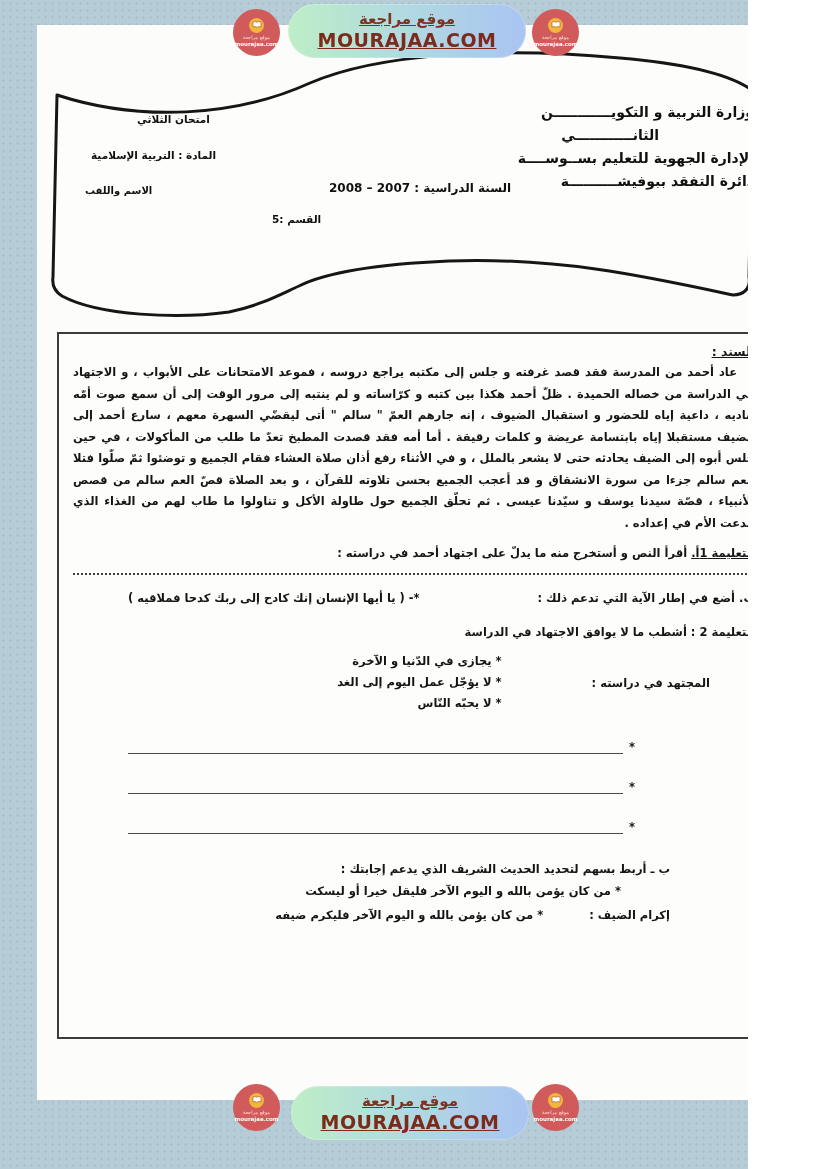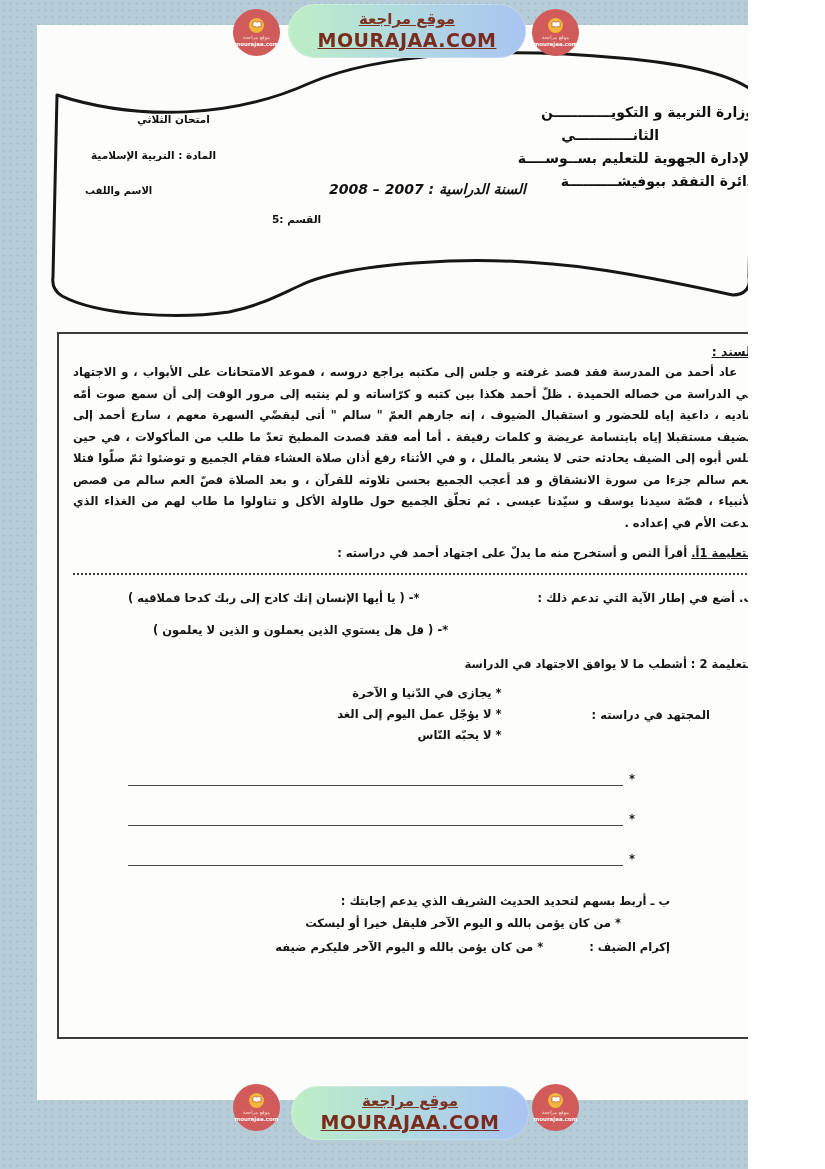--- a/index.html
+++ b/index.html
@@ -26,21 +26,21 @@
   .bTL{left:233px;top:9px;} .bTR{left:532px;top:9px;}
   .bBL{left:233px;top:1084px;} .bBR{left:532px;top:1084px;}
   
   .paper{position:absolute;left:37px;top:25px;width:733px;height:1075px;background:#fcfcfa;}
   .scroll-svg{position:absolute;left:0;top:0;}
   .hline{position:absolute;font-weight:bold;color:#101010;direction:rtl;}
   .ministry{right:16px;top:76px;text-align:right;font-size:14px;line-height:23px;}
   .ministry div:nth-child(2){margin-right:95px;}
   .exam-title{left:100px;top:88px;font-size:10.5px;}
   .subject{left:54px;top:124px;font-size:10.5px;}
-  .year{left:292px;top:156px;font-size:14px;font-style:italic;}
+  .year{left:292px;top:156px;font-size:12px;}
   .name-row{left:48px;top:160px;width:252px;font-size:10px;display:flex;direction:rtl;align-items:flex-end;flex-direction:column;}
   .name-row .blank{flex:1;border-bottom:1.2px solid #333;height:12px;margin-left:2px;}
   .class-line{left:235px;top:188px;font-size:10.5px;}
   
   .qbox{position:absolute;left:20px;top:307px;width:706px;height:707px;box-sizing:border-box;
         border:2px solid #3c3c3c;background:#fdfdfc;direction:rtl;
         padding:10px 6px 0 14px;font-size:11.5px;font-weight:bold;color:#151515;}
   .sanad{font-size:12.5px;text-decoration:underline;margin-bottom:3px;}
   .passage{text-align:justify;line-height:21.5px;text-indent:18px;}
   .q1{margin-top:12px;} .q-ul{text-decoration:underline;}
@@ -127,21 +127,20 @@
 
       <div class="q1">
         <span class="q-ul">التعليمة 1أ.</span><span> أقرأ النص و أستخرج منه ما يدلّ على اجتهاد أحمد في دراسته :</span>
       </div>
       <div class="dotline"></div>
 
       <div class="q1b-row">
         <span>ب. أضع في إطار الآية التي تدعم ذلك :</span>
         <span>*- ( يا أيها الإنسان إنك كادح إلى ربك كدحا فملاقيه )</span>
       </div>
-      <div class="verse2">*- ( قل هل يستوي الذين يعملون و الذين لا يعلمون )</div>
 
       <div class="q2-title">التعليمة 2 : أشطب ما لا يوافق الاجتهاد في الدراسة</div>
       <div class="q2-row">
         <span>المجتهد في دراسته :</span>
         <div class="q2-list">
           <div>* يجازى في الدّنيا و الآخرة</div>
           <div>* لا يؤجّل عمل اليوم إلى الغد</div>
           <div>* لا يحبّه النّاس</div>
         </div>
       </div>

